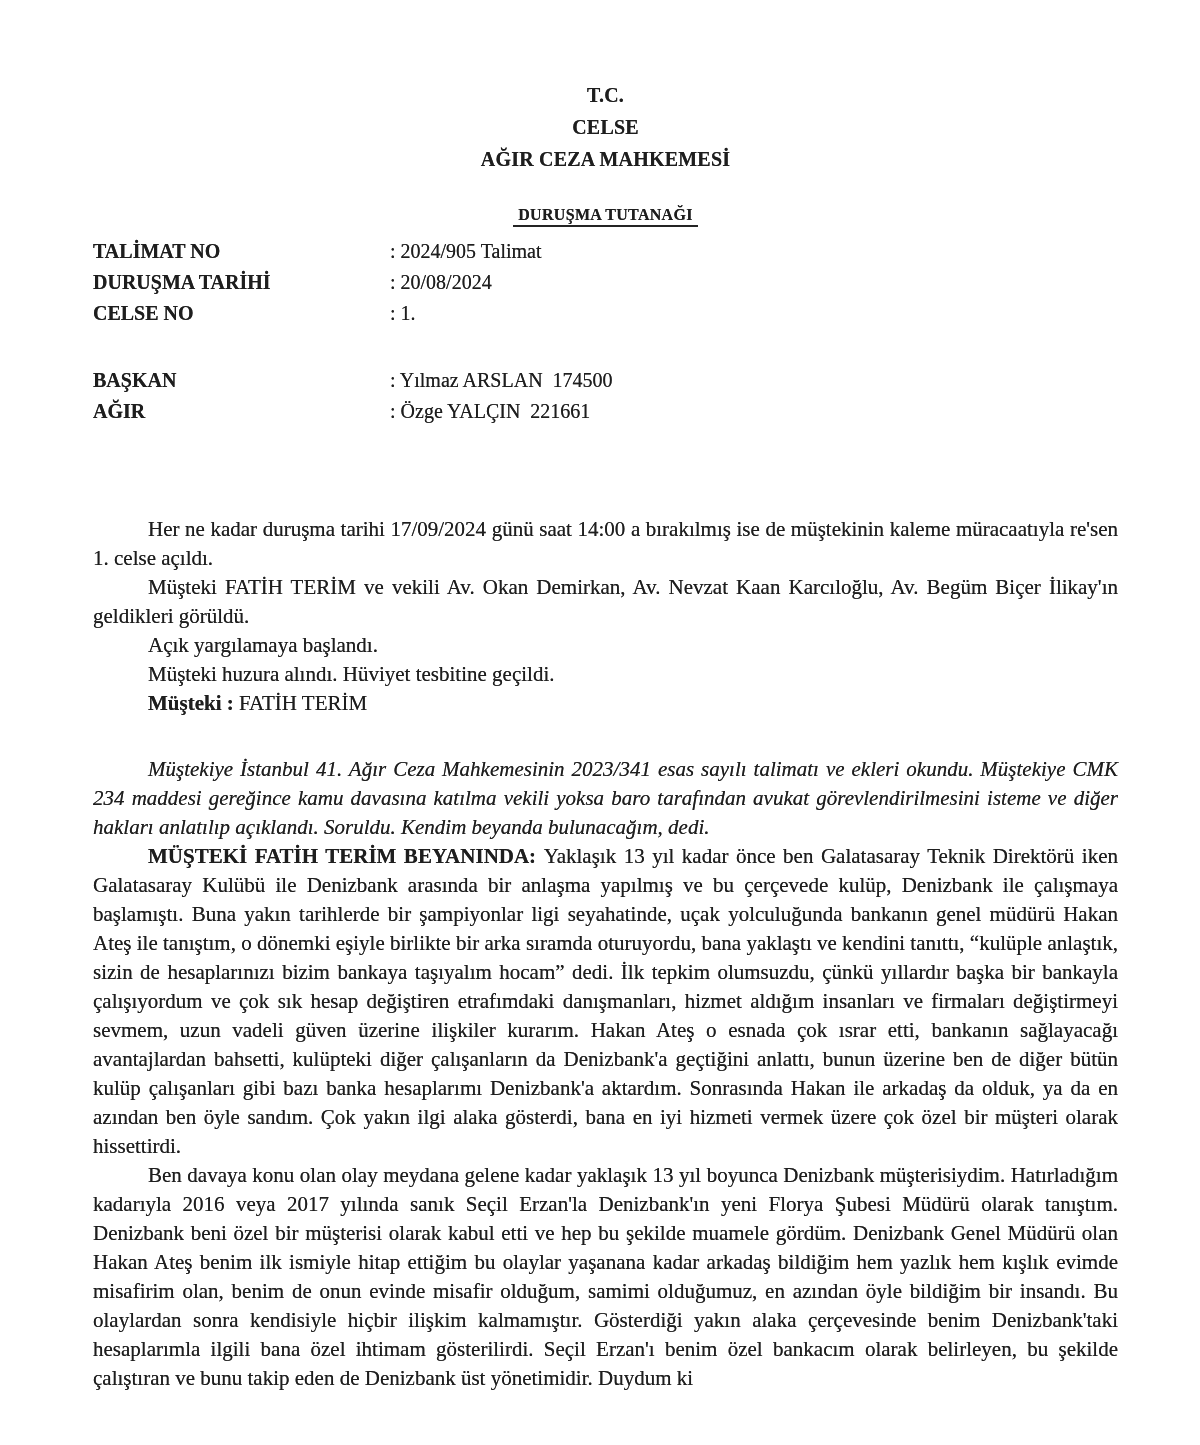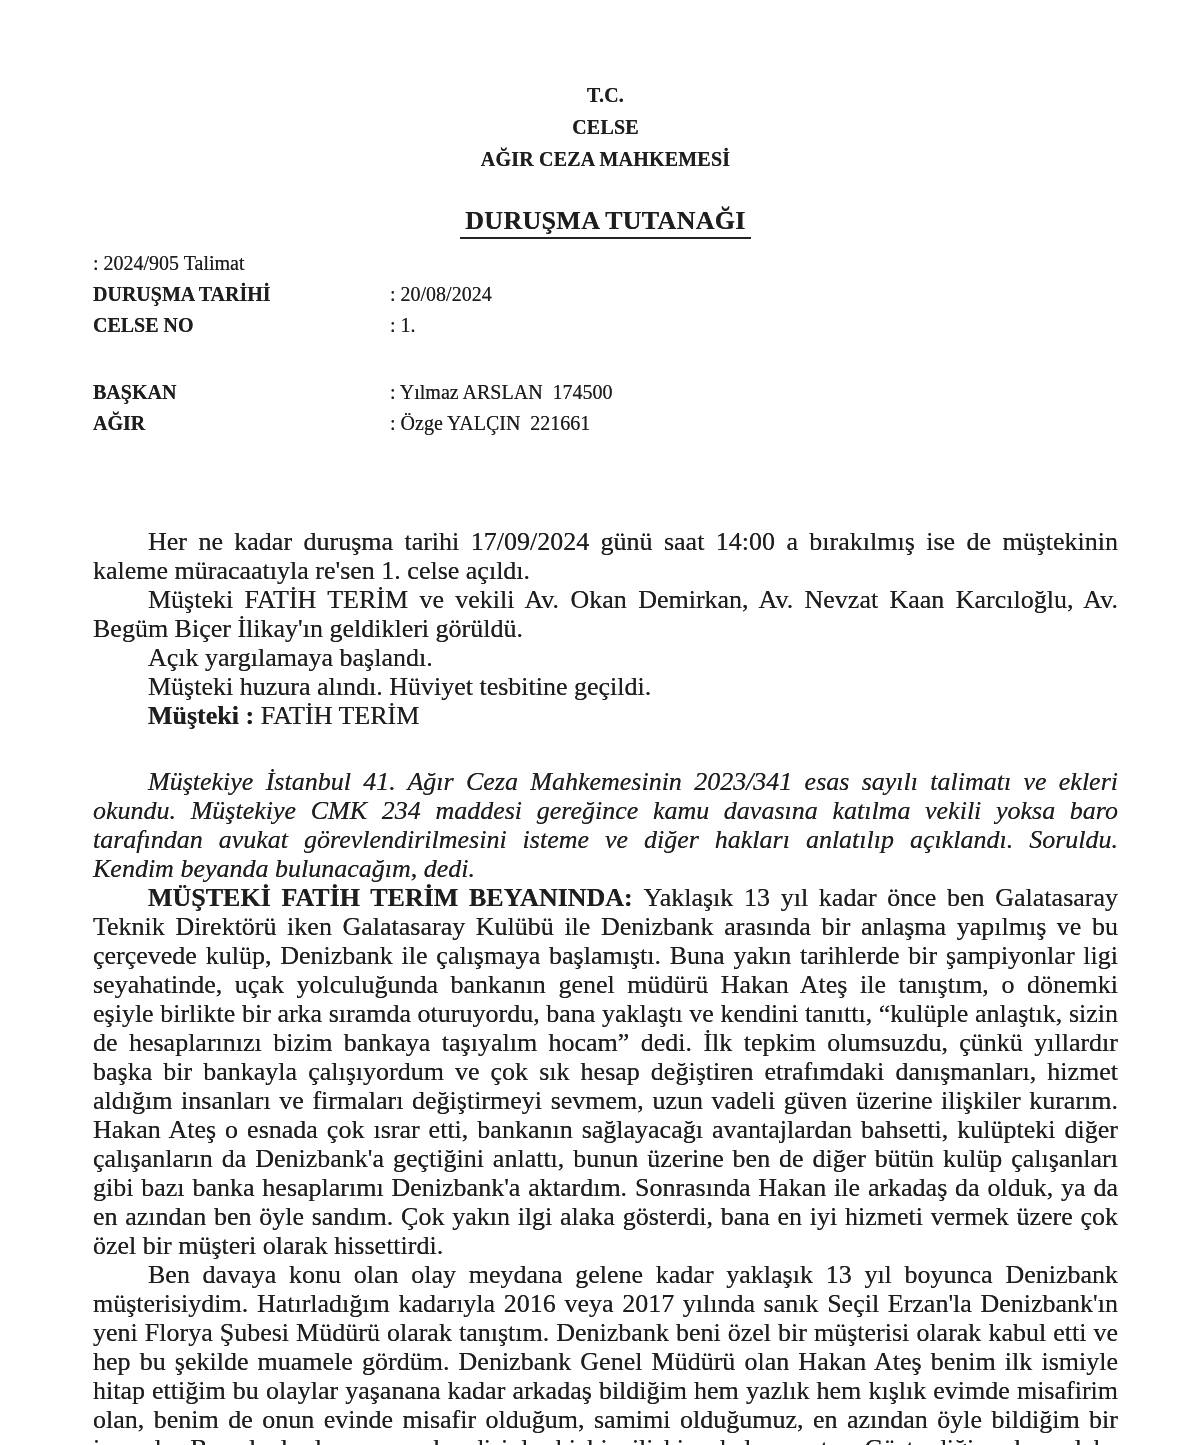--- a/index.html
+++ b/index.html
@@ -28,21 +28,21 @@
     letter-spacing: 0.2px;
   }
   .doc-title {
     text-align: center;
     margin-top: 31px;
     margin-bottom: 9px;
   }
   .doc-title span {
     display: inline-block;
     font-weight: bold;
-    font-size: 26px;
+    font-size: 16px;
     letter-spacing: 0.3px;
     border-bottom: 2px solid #242424;
     padding: 0 5px 1px 5px;
   }
   .meta-block { }
   .meta-row {
     display: flex;
     font-size: 20px;
     line-height: 31px;
   }
@@ -55,21 +55,21 @@
     white-space: pre-wrap;
   }
   .officials {
     margin-top: 36px;
   }
   .body-text {
     margin-top: 88px;
   }
   p.doc-par {
     margin: 0;
-    font-size: 26px;
+    font-size: 21px;
     line-height: 29px;
     text-align: justify;
     text-indent: 55px;
   }
   p.gap-before {
     margin-top: 37px;
     font-style: italic;
   }
   p.doc-par b { font-weight: bold; font-family: Liberation Serif, serif; }
   .cutoff-line {
@@ -99,20 +99,21 @@
     <div>CELSE</div>
     <div>AĞIR CEZA MAHKEMESİ</div>
   </div>
 
   <div class="doc-title">
     <span>DURUŞMA TUTANAĞI</span>
   </div>
 
   <div class="meta-block">
     <div class="meta-row">
+      <span class="lbl">TALİMAT NO</span>
       <span class="val">: 2024/905 Talimat</span>
     </div>
     <div class="meta-row">
       <span class="lbl">DURUŞMA TARİHİ</span>
       <span class="val">: 20/08/2024</span>
     </div>
     <div class="meta-row">
       <span class="lbl">CELSE NO</span>
       <span class="val">: 1.</span>
     </div>

